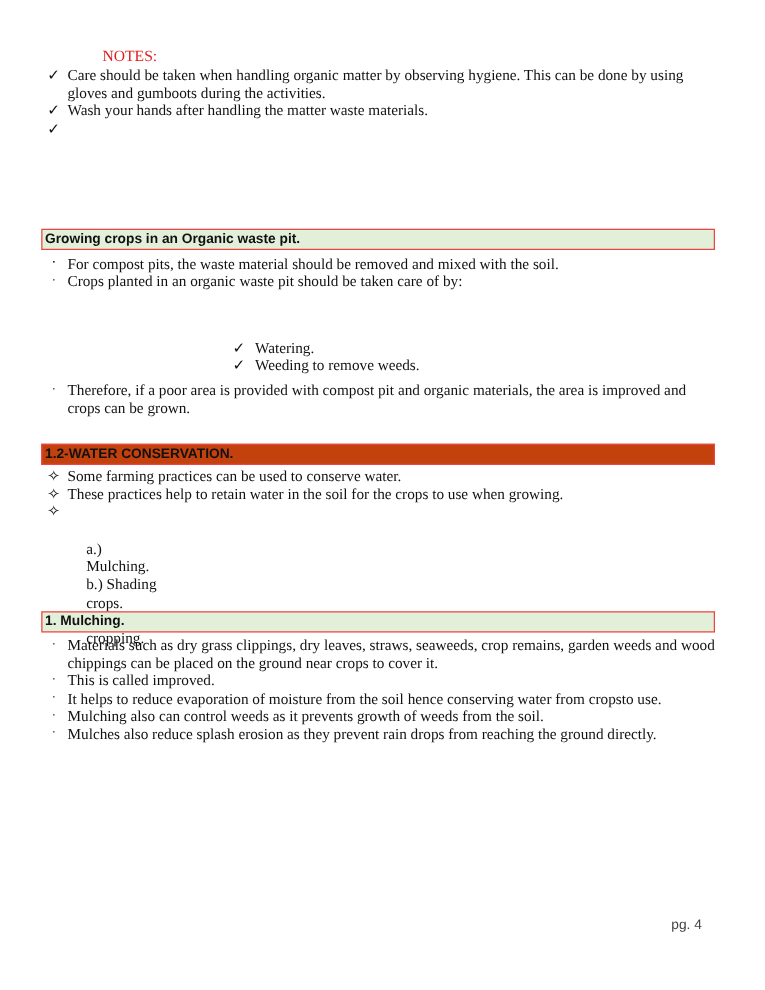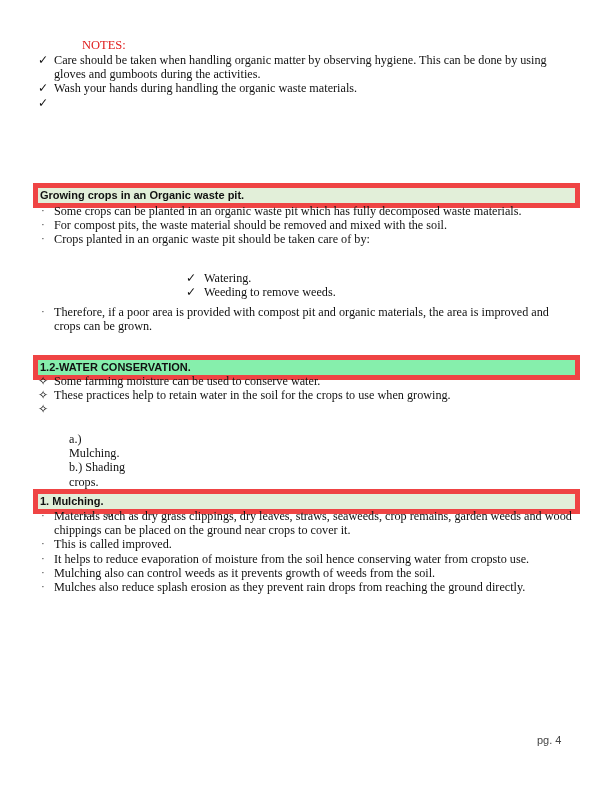--- a/index.html
+++ b/index.html
@@ -5,61 +5,61 @@
   html, body { margin: 0; padding: 0; background: #ffffff; }
   body { width: 612px; height: 792px; position: relative; overflow: hidden;
          font-family: "Liberation Serif", serif; color: #111; }
   .serif { font-family: "Liberation Serif", serif; font-size: 12.2px; line-height: 14.2px; }
   .notes-title { position: absolute; left: 54px; top: 38px; color: #e01b1b; font-weight: normal;
                  font-size: 12.5px; font-family: "Liberation Serif", serif; margin-left: 28px; }
   .list { position: absolute; left: 36px; margin: 0; padding: 0; list-style: none; width: 540px; }
   .list li { position: relative; padding-left: 18px; }
   .list li .mk { position: absolute; left: 0; top: 0; width: 14px; text-align: center; }
   .check-list { top: 53px; }
-  .sec-header { position: absolute; left: 33px; width: 535px; height: 15px; border: 5px solid #ef4444;
+  .sec-header { position: absolute; left: 33px; width: 535px; height: 15px; border: 1px solid #ef4444;
                 font-family: "Liberation Sans", sans-serif; font-weight: bold; font-size: 11px;
                 line-height: 15px; padding-left: 2px; box-sizing: content-box; }
   .green { background: #e2efd9; }
-  .amber { background: #86efac; }
+  .amber { background: #c2410c; }
   .dot-list li .mk { font-size: 10px; }
   .sub-checks { position: absolute; left: 186px; margin: 0; padding: 0; list-style: none; }
   .sub-checks li { position: relative; padding-left: 18px; }
   .sub-checks li .mk { position: absolute; left: 0; top: 0; }
   .alpha { position: absolute; left: 54px; margin: 15px; padding: 0; list-style: none; width: 60px; }
   .pg { position: absolute; left: 537px; top: 734px; font-family: "Liberation Sans", sans-serif;
         font-size: 11px; color: #444; }
   b { font-weight: bold; }
 </style>
 </head>
 <body>
 
 <div class="notes-title">NOTES:</div>
 <ul class="list check-list serif">
   <li><span class="mk">✓</span><span>Care should be taken when handling organic matter by observing hygiene. This can be done by using gloves and gumboots during the activities.</span></li>
-  <li><span class="mk">✓</span><span>Wash your hands during handling the organic waste materials.</span></li>
+  <li><span class="mk">✓</span><span>Wash your hands after handling the matter waste materials.</span></li>
   <li><span class="mk">✓</span></li>
 </ul>
 
 <div class="sec-header green" style="top:183px;">Growing crops in an Organic waste pit.</div>
 <ul class="list dot-list serif" style="top:204px;">
-  <li><span class="mk">·</span><span>Some crops can be planted in an organic waste pit which has fully decomposed waste materials.</span></li>
+  <li><span class="mk">·</span></li>
   <li><span class="mk">·</span><span>For compost pits, the waste material should be removed and mixed with the soil.</span></li>
   <li><span class="mk">·</span><span>Crops planted in an organic waste pit should be taken care of by:</span></li>
 </ul>
 <ul class="sub-checks serif" style="top:271px;">
   <li><span class="mk">✓</span><span>Watering.</span></li>
   <li><span class="mk">✓</span><span>Weeding to remove weeds.</span></li>
 </ul>
 <ul class="list dot-list serif" style="top:305px;">
   <li><span class="mk">·</span><span>Therefore, if a poor area is provided with compost pit and organic materials, the area is improved and crops can be grown.</span></li>
 </ul>
 
 <div class="sec-header amber" style="top:355px;">1.2-WATER CONSERVATION.</div>
 <ul class="list serif" style="top:374px;">
-  <li><span class="mk">✧</span><span>Some farming moisture can be used to conserve water.</span></li>
+  <li><span class="mk">✧</span><span>Some farming practices can be used to conserve water.</span></li>
   <li><span class="mk">✧</span><span>These practices help to retain water in the soil for the crops to use when growing.</span></li>
   <li><span class="mk">✧</span></li>
 </ul>
 <ul class="alpha serif" style="top:417px;">
   <li>a.) Mulching.</li>
   <li>b.) Shading crops.</li>
   <li>c.) Cover cropping.</li>
 </ul>
 
 <div class="sec-header green" style="top:489px;">1. Mulching.</div>

